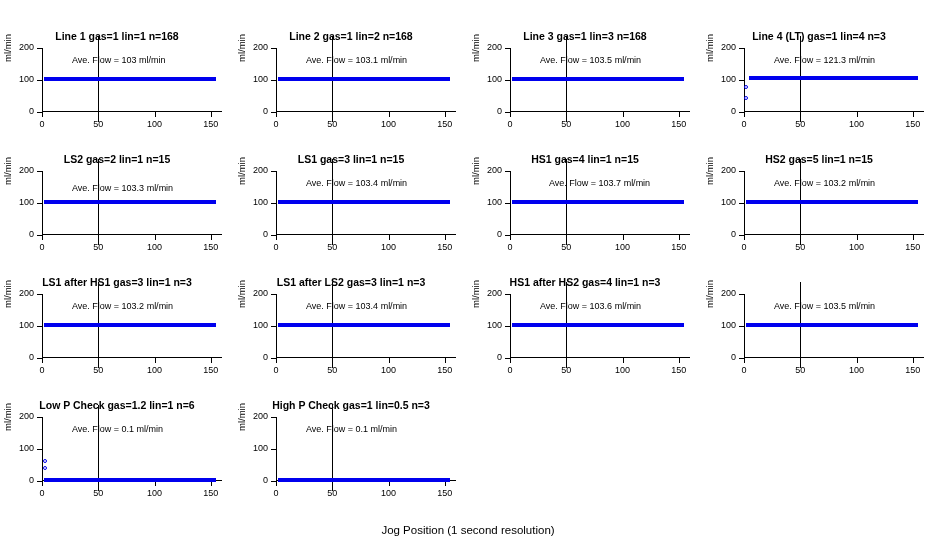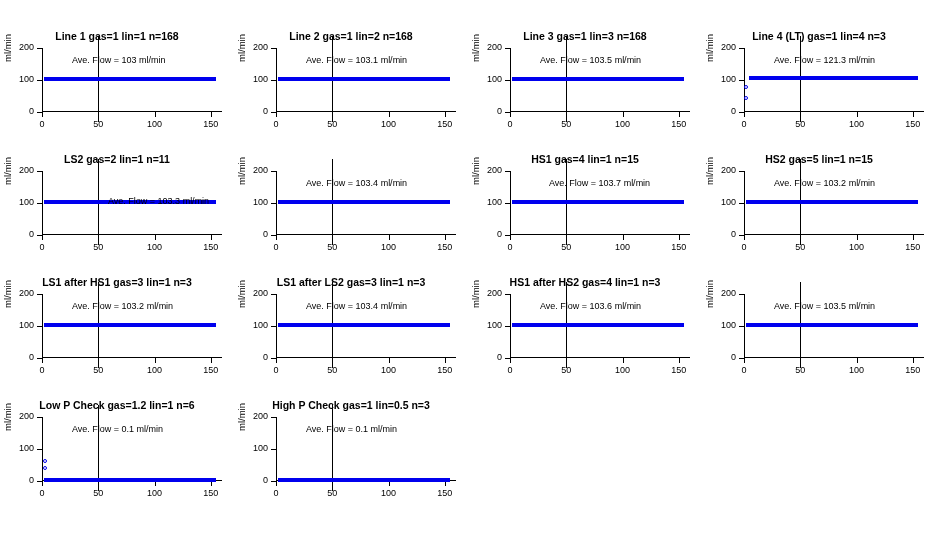--- a/index.html
+++ b/index.html
@@ -287,21 +287,21 @@
             </div>
             <div class="vline" style="left: 56.25px;"></div>
             <div class="series-band" style="left: 4.5px; width: 169.875px; top: 28.304px;"></div>
             <div class="pt" style="left: 0.25px; top: 37.04px;"></div>
             <div class="pt" style="left: 0.25px; top: 47.92px;"></div>
           </div>
         </div>
         <div class="annotation" style="left: 72px; top: 33px;">Ave. Flow =  121.3  ml/min</div>
       </div>
       <div class="panel" style="left: 0px; top: 145px;">
-        <div class="panel-title">LS2 gas=2 lin=1 n=11</div>
+        <div class="panel-title">LS2 gas=2 lin=1 n=15</div>
         <div class="ylab">ml/min</div>
         <div class="plot-area">
           <div class="axis-box">
             <div class="yaxis-line"></div>
             <div class="xaxis-line"></div>
             <div class="ytick" style="top: 64px;">
               <span class="ytick-label">0</span>
             </div>
             <div class="ytick" style="top: 32px;">
               <span class="ytick-label">100</span>
@@ -318,23 +318,24 @@
             <div class="xtick" style="left: 112.5px;">
               <span class="xtick-label">100</span>
             </div>
             <div class="xtick" style="left: 168.75px;">
               <span class="xtick-label">150</span>
             </div>
             <div class="vline" style="left: 56.25px;"></div>
             <div class="series-band" style="left: 2.25px; width: 172.125px; top: 28.944px;"></div>
           </div>
         </div>
-        <div class="annotation" style="left: 72px; top: 51px; margin-left: 36px;">Ave. Flow =  103.3  ml/min</div>
+        <div class="annotation" style="left: 72px; top: 38px;">Ave. Flow =  103.3  ml/min</div>
       </div>
       <div class="panel" style="left: 234px; top: 145px;">
+        <div class="panel-title">LS1 gas=3 lin=1 n=15</div>
         <div class="ylab">ml/min</div>
         <div class="plot-area">
           <div class="axis-box">
             <div class="yaxis-line"></div>
             <div class="xaxis-line"></div>
             <div class="ytick" style="top: 64px;">
               <span class="ytick-label">0</span>
             </div>
             <div class="ytick" style="top: 32px;">
               <span class="ytick-label">100</span>
@@ -627,13 +628,14 @@
             <div class="xtick" style="left: 168.75px;">
               <span class="xtick-label">150</span>
             </div>
             <div class="vline" style="left: 56.25px;"></div>
             <div class="series-band" style="left: 2.25px; width: 172.125px; top: 61.36px;"></div>
           </div>
         </div>
         <div class="annotation" style="left: 72px; top: 33px;">Ave. Flow =  0.1  ml/min</div>
       </div>
     </div>
+  <div id="x-axis-label">Jog Position (1 second resolution)</div>
 </div>
 
 </body></html>

